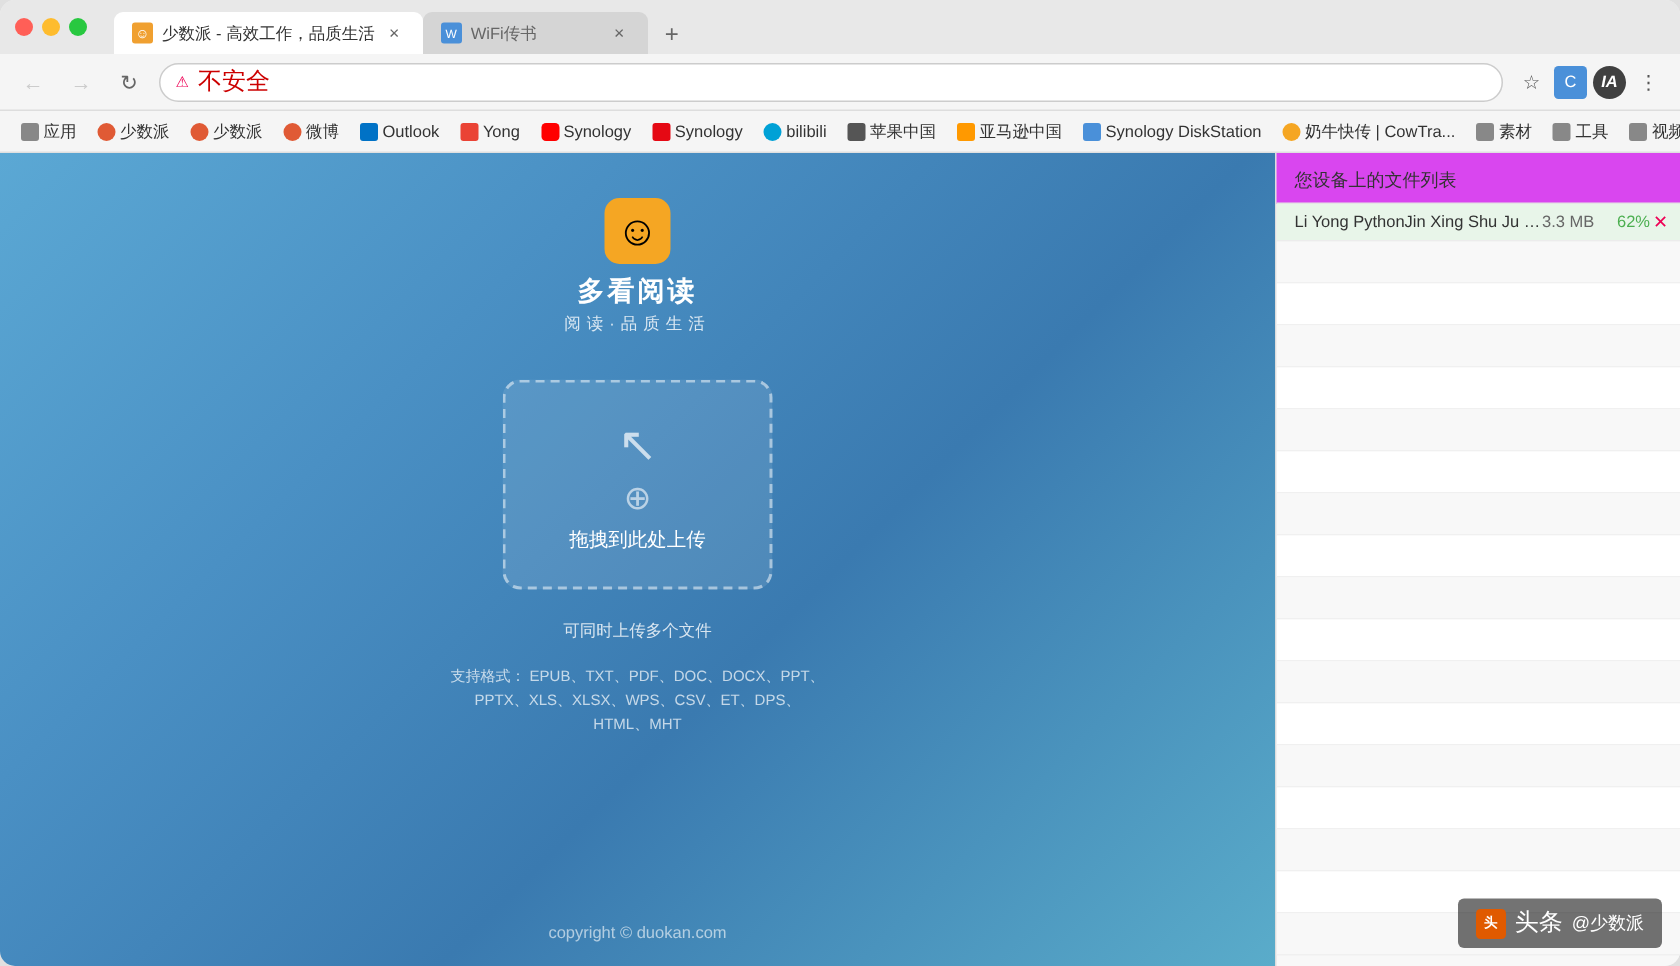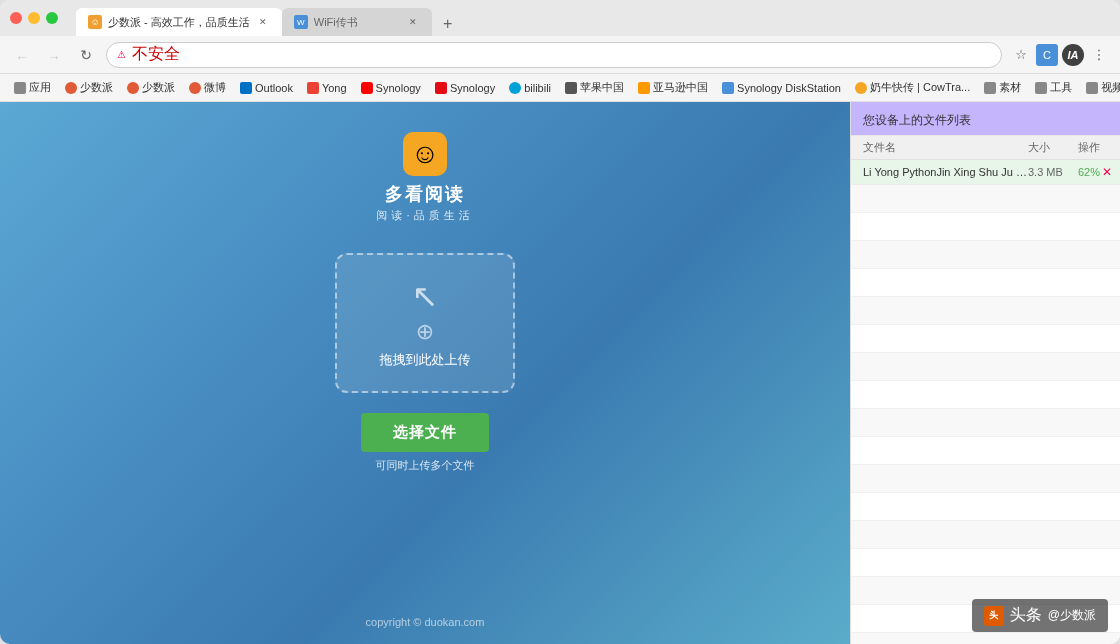--- a/index.html
+++ b/index.html
@@ -56,21 +56,21 @@
 
     .select-btn { background: #4caf50; color: #fff; border: none; border-radius: 4px; padding: 10px 32px; font-size: 15px; font-weight: bold; cursor: pointer; margin-bottom: 6px; letter-spacing: 1px; }
     .select-btn-sub { font-size: 11px; color: rgba(255,255,255,0.8); margin-bottom: 16px; }
 
     .support-text { font-size: 10px; color: rgba(255,255,255,0.7); text-align: center; line-height: 1.6; }
 
     .copyright { position: absolute; bottom: 16px; font-size: 11px; color: rgba(255,255,255,0.6); }
 
     
     .file-panel { width: 270px; background: #f8f8f8; border-left: 1px solid #ddd; display: flex; flex-direction: column; flex-shrink: 0; }
-    .file-panel-header { padding: 10px 12px 6px; background: #c4b5fd; border-bottom: 1px solid #e5e5e5; }
+    .file-panel-header { padding: 10px 12px 6px; background: #d946ef; border-bottom: 1px solid #e5e5e5; }
     .file-panel-title { font-size: 12px; color: #333; font-weight: 500; }
     .file-table-header { display: flex; padding: 4px 12px; background: #f0f0f0; border-bottom: 1px solid #e0e0e0; }
     .file-col-name { flex: 1; font-size: 11px; color: #666; }
     .file-col-size { width: 50px; font-size: 11px; color: #666; }
     .file-col-action { width: 30px; font-size: 11px; color: #666; }
 
     .file-list { flex: 1; overflow-y: auto; }
     .file-item { display: flex; align-items: center; padding: 5px 12px; border-bottom: 1px solid #ececec; background: #e8f5e9; }
     .file-item-name { flex: 1; font-size: 11px; color: #333; overflow: hidden; text-overflow: ellipsis; white-space: nowrap; }
     .file-item-size { width: 50px; font-size: 11px; color: #666; }
@@ -208,35 +208,35 @@
         <div class="duokan-logo-text">多看阅读</div>
         <div class="duokan-logo-sub">阅读·品质生活</div>
       </div>
 
       <div class="upload-area">
         <div style="font-size:32px; color:rgba(255,255,255,0.7); margin-bottom:4px;">↖</div>
         <div style="font-size:22px; color:rgba(255,255,255,0.6); margin-bottom:6px;">⊕</div>
         <div style="font-size:13px; color:#fff; font-weight:500;">拖拽到此处上传</div>
       </div>
 
-      <button class="select-btn">选择文件</button>
       <div class="select-btn-sub">可同时上传多个文件</div>
 
+      <div class="support-text">
+        <span>支持格式：</span>
+        <span>EPUB、TXT、PDF、DOC、DOCX、PPT、</span><br>
+        <span>PPTX、XLS、XLSX、WPS、CSV、ET、DPS、</span><br>
+        <span>HTML、MHT</span>
+      </div>
 
       <div class="copyright">copyright © duokan.com</div>
     </div>
 
     <div class="file-panel">
       <div class="file-panel-header">
         <div class="file-panel-title">您设备上的文件列表</div>
-      </div>
-      <div class="file-table-header">
-        <div class="file-col-name">文件名</div>
-        <div class="file-col-size">大小</div>
-        <div class="file-col-action">操作</div>
       </div>
       <div class="file-list">
         <div class="file-item">
           <div class="file-item-name">Li Yong PythonJin Xing Shu Ju Fen Xi (0'R - Wes</div>
           <div class="file-item-size">3.3 MB</div>
           <div class="file-item-progress">
             <span>62%</span>
             <span class="file-item-x">✕</span>
           </div>
         </div>

